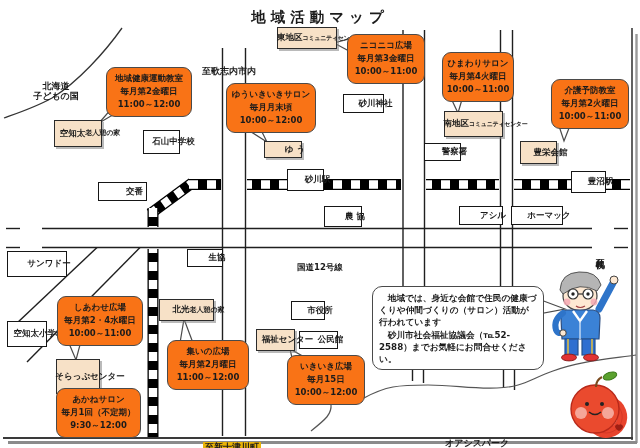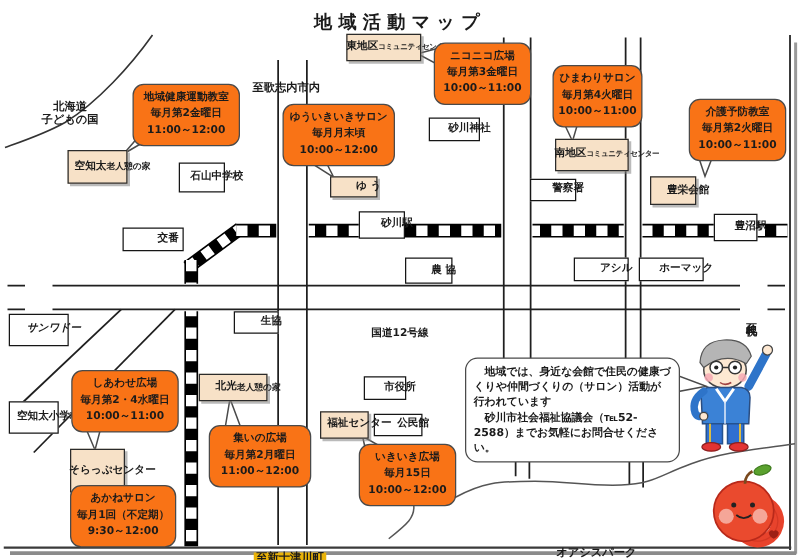--- a/index.html
+++ b/index.html
@@ -164,21 +164,21 @@
   <div class="lbl" style="left:297px;top:231px;font-size:8.5px;">国道12号線</div>
   <div class="lbl" style="left:445px;top:406px;">オアシスパーク</div>
 
   <div class="box" style="left:143px;top:130px;width:37px;height:24px;">
     <span>石山</span>
     <span>中学校</span>
   </div>
   <div class="box" style="left:343px;top:94px;width:41px;height:19px;">砂川神社</div>
   <div class="box" style="left:424px;top:143px;width:37px;height:18px;">警察署</div>
   <div class="box" style="left:98px;top:170px;width:49px;height:19px;margin-top:12px;">交番</div>
-  <div class="box" style="left:7px;top:251px;width:48px;height:26px;font-style:italic;">
+  <div class="box" style="left:7px;top:251px;width:60px;height:26px;">
     <span>サン</span>
     <span>ワドー</span>
   </div>
   <div class="box" style="left:7px;top:321px;width:40px;height:26px;">
     <span>空知太</span>
     <span>小学校</span>
   </div>
   <div class="box" style="left:187px;top:249px;width:36px;height:18px;">生協</div>
   <div class="box" style="left:324px;top:206px;width:38px;height:21px;">農 協</div>
   <div class="box" style="left:459px;top:206px;width:44px;height:19px;">アシル</div>

